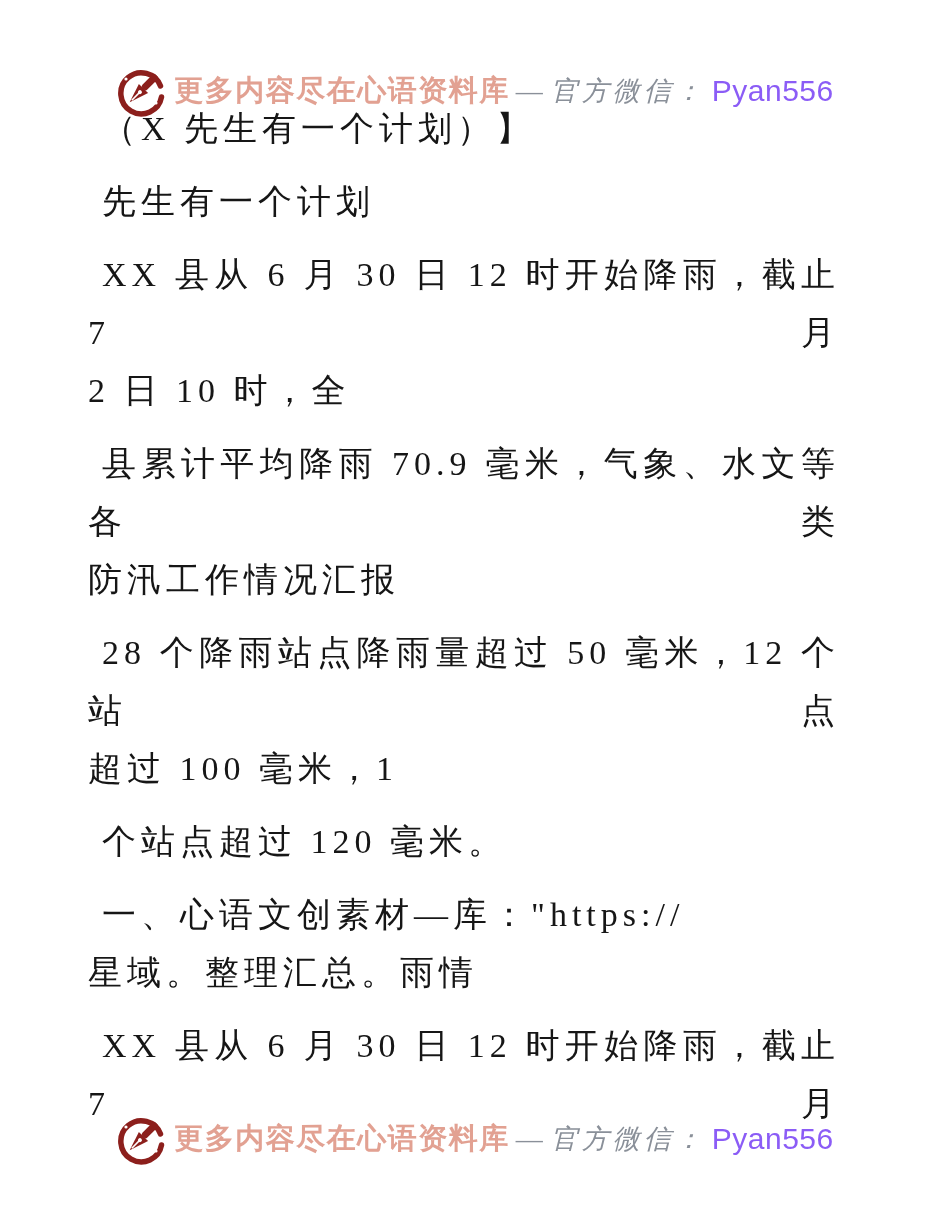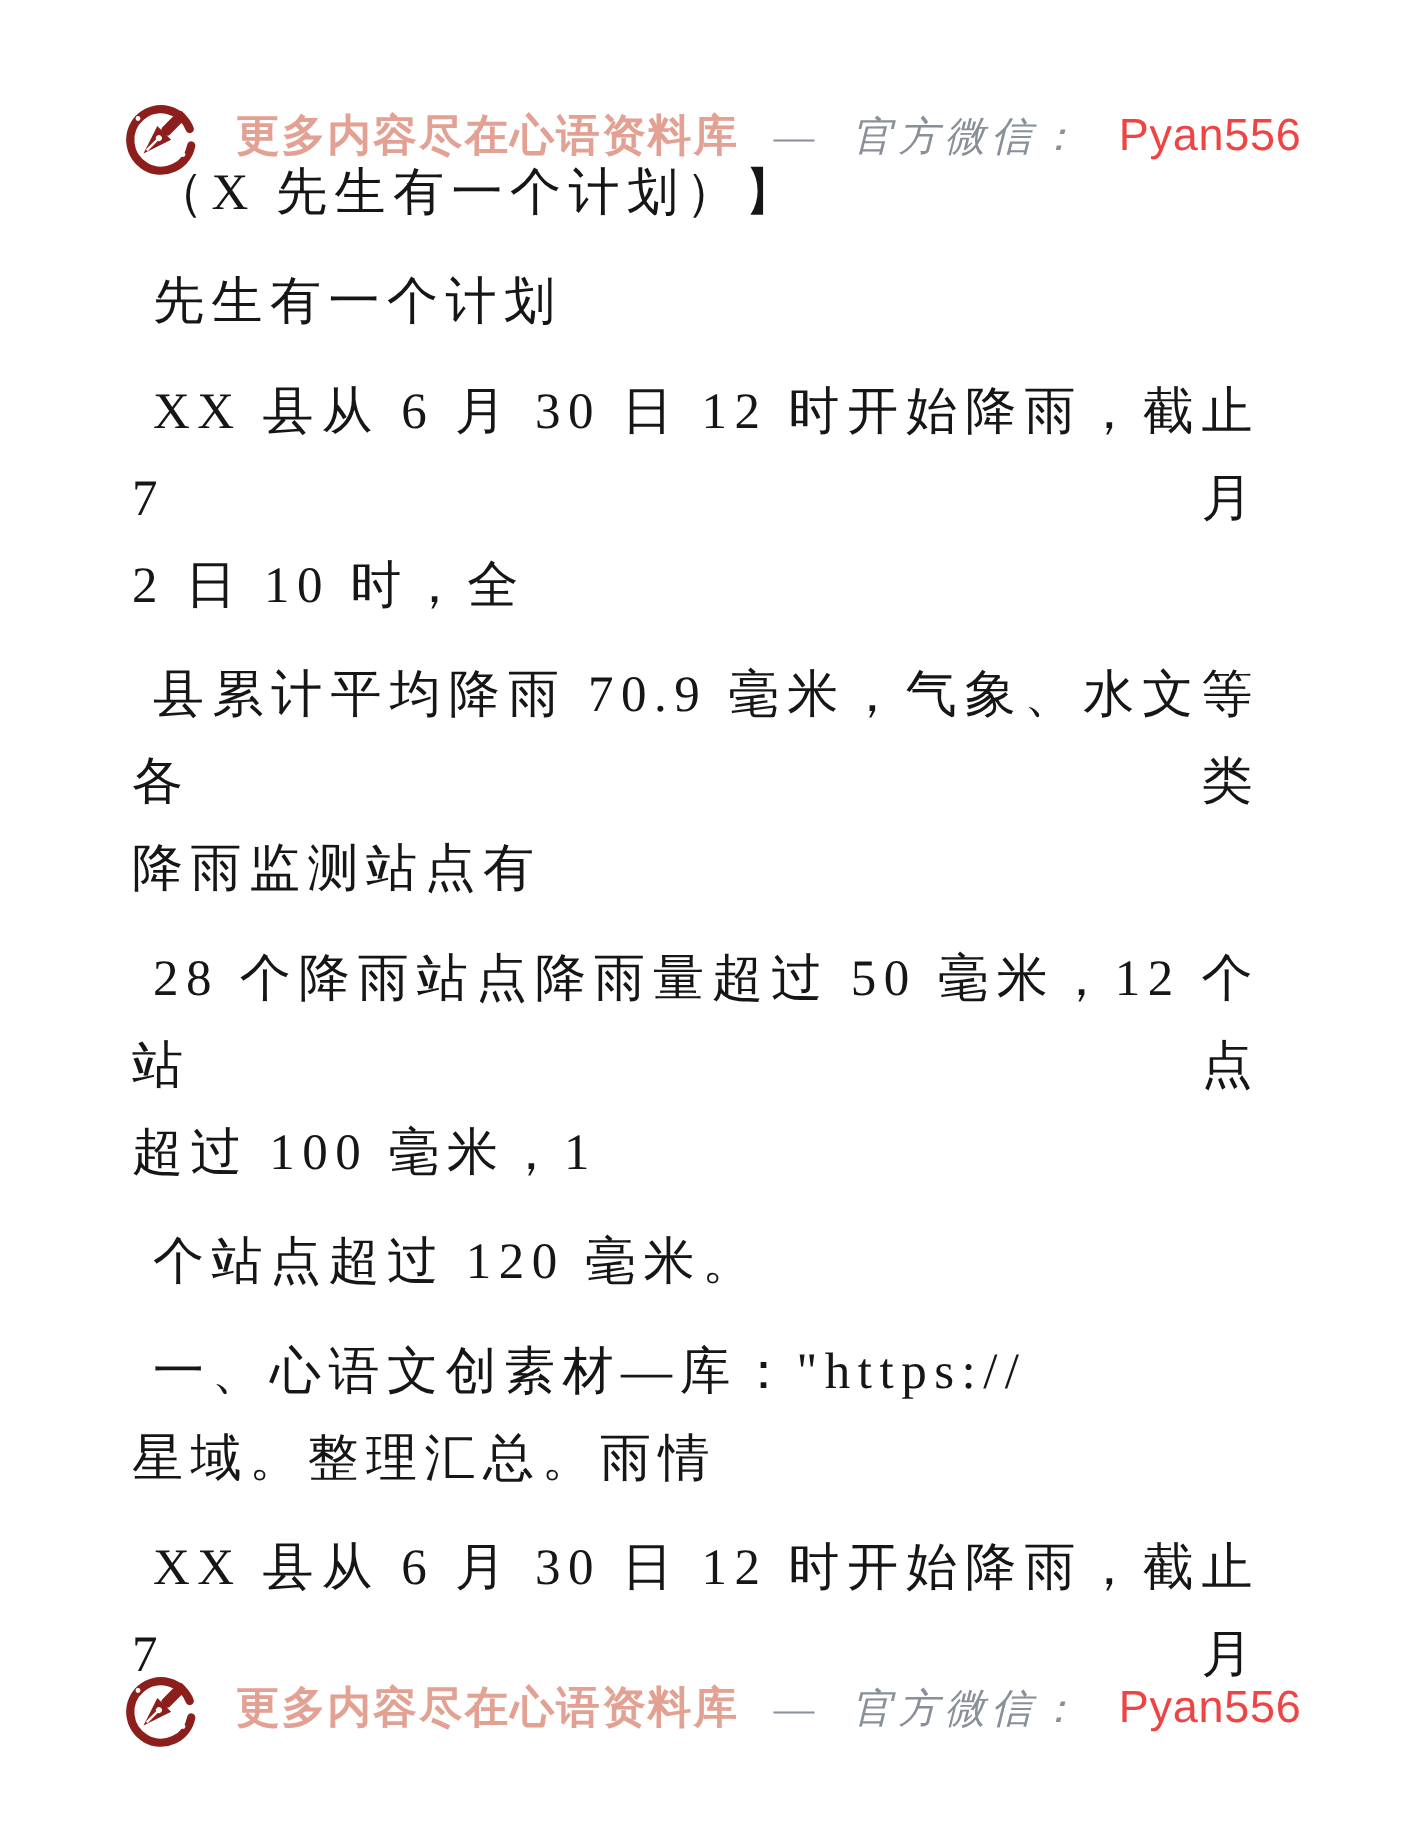--- a/index.html
+++ b/index.html
@@ -5,37 +5,37 @@
   html,body { margin:0; padding:0; }
   .page {
     position:relative; width:950px; height:1230px;
     background:#ffffff; overflow:hidden;
     font-family:"Liberation Serif", serif;
   }
   
   .wm {
     position:absolute; left:0; right:0;
     display:flex; justify-content:center; align-items:center;
-    gap:23px; white-space:nowrap;
+    gap:6px; white-space:nowrap;
   }
   .wm-top    { top:64px;  height:54px; }
   .wm-bottom { top:1112px; height:54px; }
   .wm-logo { width:50px; height:52px; flex:0 0 auto; margin-right:2px; }
   .wm-logo svg { display:block; width:50px; height:52px; }
   .wm-brand {
     color:#e2a192; font-weight:bold; font-size:29px; letter-spacing:1.5px;
     font-family:"Liberation Serif", serif;
   }
   .wm-sep, .wm-label {
     color:#8a9099; font-size:27px; font-style:italic; letter-spacing:4px;
     font-family:"Liberation Serif", serif;
   }
   .wm-sep { letter-spacing:0; font-style:normal; margin:0 2px 0 0; }
   .wm-id {
-    color:#ef4444; font-size:30px; letter-spacing:0.5px;
+    color:#8b5cf6; font-size:30px; letter-spacing:0.5px;
     font-family:"Liberation Sans", sans-serif;
   }
   
   .docbody {
     position:absolute; left:88px; top:100px; width:768px;
     color:#161616; font-size:34px;
   }
   .para { margin:0 16px 15px 0; padding:0; }
   .ln {
     display:block; line-height:58px; letter-spacing:5px;
@@ -75,21 +75,21 @@
     </div>
     <div class="para">
       <span class="ln ind">先生有一个计划</span>
     </div>
     <div class="para">
       <span class="ln ind jf">XX 县从 6 月 30 日 12 时开始降雨，截止 7 月</span>
       <span class="ln">2 日 10 时，全</span>
     </div>
     <div class="para">
       <span class="ln ind jf">县累计平均降雨 70.9 毫米，气象、水文等各类</span>
-      <span class="ln">降雨监测站点有</span>
+      <span class="ln">防汛工作情况汇报</span>
     </div>
     <div class="para">
       <span class="ln ind jf">28 个降雨站点降雨量超过 50 毫米，12 个站点</span>
       <span class="ln">超过 100 毫米，1</span>
     </div>
     <div class="para">
       <span class="ln ind">个站点超过 120 毫米。</span>
     </div>
     <div class="para">
       <span class="ln ind">一、心语文创素材—库："https://</span>

